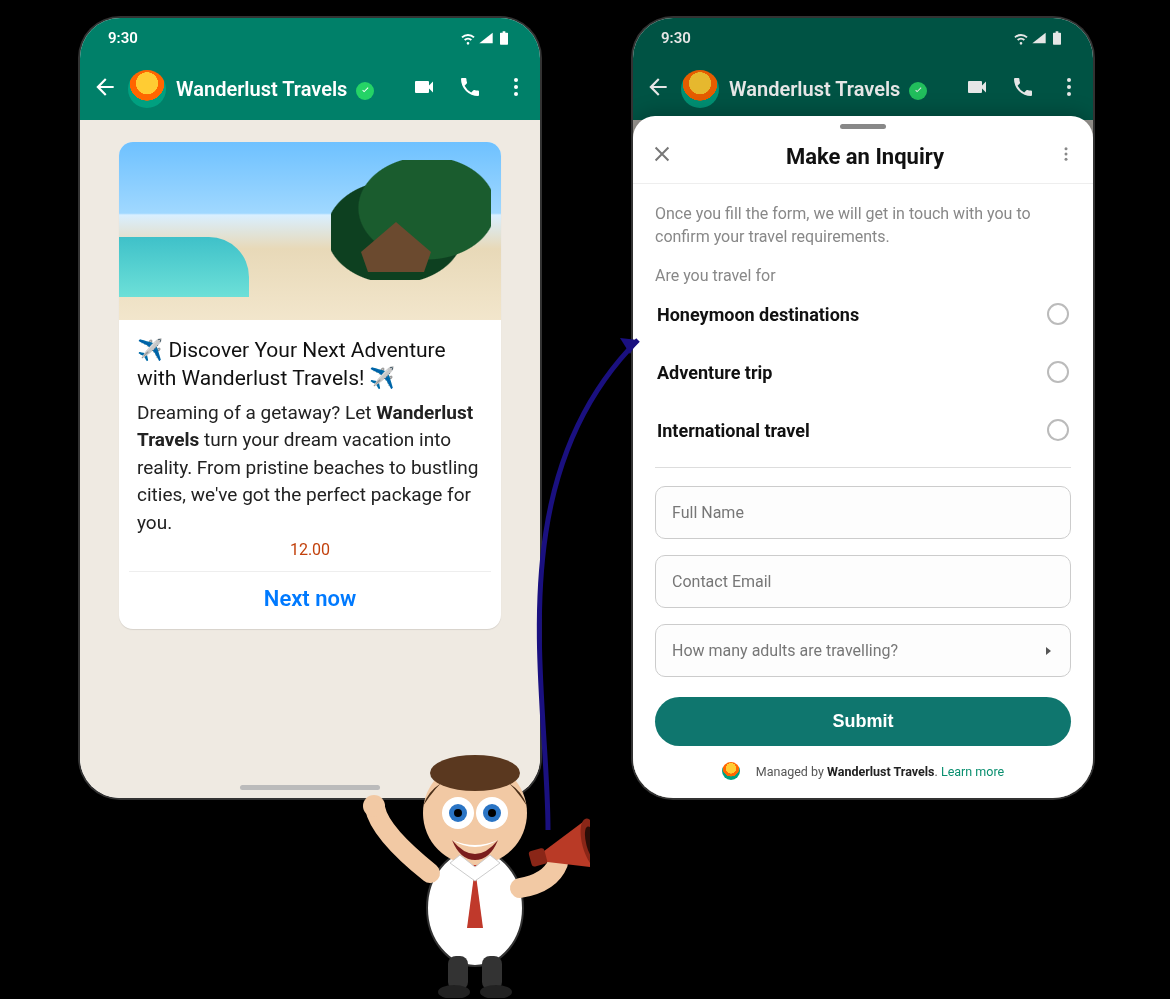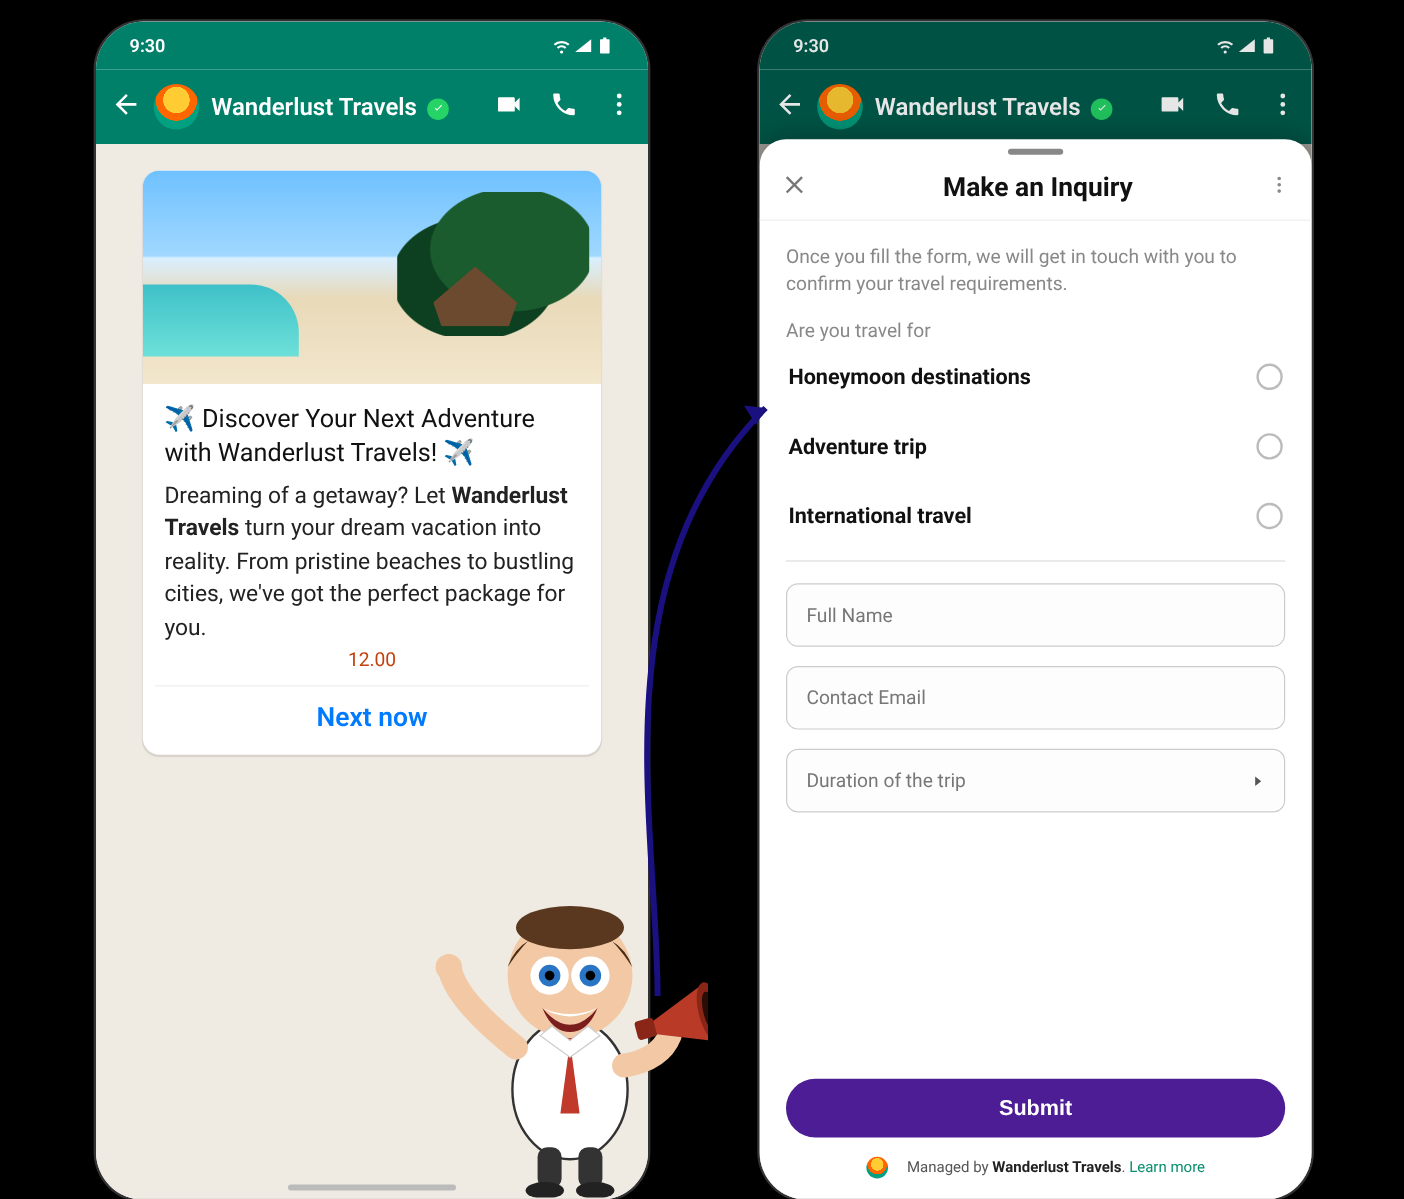--- a/index.html
+++ b/index.html
@@ -7,21 +7,21 @@
     font-family: -apple-system, BlinkMacSystemFont, "Segoe UI", Roboto, Helvetica, Arial, sans-serif;
     background: #000;
     width: 1170px;
     height: 999px;
     position: relative;
     overflow: hidden;
   }
   .phone {
     position: absolute;
     width: 460px;
-    height: 982px;
+    height: 780px;
     border-radius: 40px;
     background: #fff;
     overflow: hidden;
     box-shadow: 0 0 0 2px #333;
   }
   .phone-left { left: 80px; top: 18px; }
   .phone-right { left: 633px; top: 18px; }
 
   
   .statusbar {
@@ -133,21 +133,21 @@
   .sheet-body{padding:18px 22px 12px; flex:1; overflow:auto;}
   .sheet-desc{font-size:16px;color:#888;line-height:1.45;}
   .question-label{font-size:16px;color:#888;margin-top:18px;}
   .radio-row{display:flex;align-items:center;justify-content:space-between;padding:18px 2px;}
   .radio-row .lbl{font-size:18px;font-weight:700;color:#111;}
   .radio-ctrl{width:22px;height:22px;border:2px solid #bbb;border-radius:50%;}
   .hr{height:1px;background:#ddd;margin:8px 0 18px;}
   .field{width:100%;border:1px solid #ccc;border-radius:10px;padding:16px 16px;font-size:16px;color:#777;margin-bottom:16px;display:flex;align-items:center;justify-content:space-between;background:#fdfdfd;}
   .field svg{width:12px;height:12px;fill:#555;}
   .sheet-footer{padding:10px 22px 10px;}
-  .submit-btn{width:100%;background:#4c1d95;color:#fff;font-size:18px;font-weight:600;border:none;border-radius:26px;padding:14px 0;}
+  .submit-btn{width:100%;background:#0f766e;color:#fff;font-size:18px;font-weight:600;border:none;border-radius:26px;padding:14px 0;}
   .managed{ text-align:center;font-size:12.5px;color:#555;padding:6px 0 18px; display:flex;align-items:center;justify-content:center;gap:16px;}
   .managed .mini-av{width:18px;height:18px;border-radius:50%;background:radial-gradient(circle at 50% 35%, #ffcc33 0 35%, #ff6600 36% 55%, #00a080 56% 100%);}
   .managed b{color:#222;}
   .managed a{color:#0a8f6f;text-decoration:none;}
 
   
   .connector{
     position:absolute;
     left:488px; top:330px;
     width:180px; height:540px;
@@ -320,20 +320,26 @@
 
       <div class="hr"></div>
 
       <div class="field">
         <span>Full Name</span>
       </div>
       <div class="field">
         <span>Contact Email</span>
       </div>
       <div class="field">
+        <span>How many adults are travelling?</span>
+        <svg viewBox="0 0 24 24">
+            <path d="M8 4l10 8-10 8V4z"></path>
+          </svg>
+      </div>
+      <div class="field">
         <span>Duration of the trip</span>
         <svg viewBox="0 0 24 24">
             <path d="M8 4l10 8-10 8V4z"></path>
           </svg>
       </div>
     </div>
     <div class="sheet-footer">
       <button class="submit-btn">Submit</button>
     </div>
     <div class="managed">

